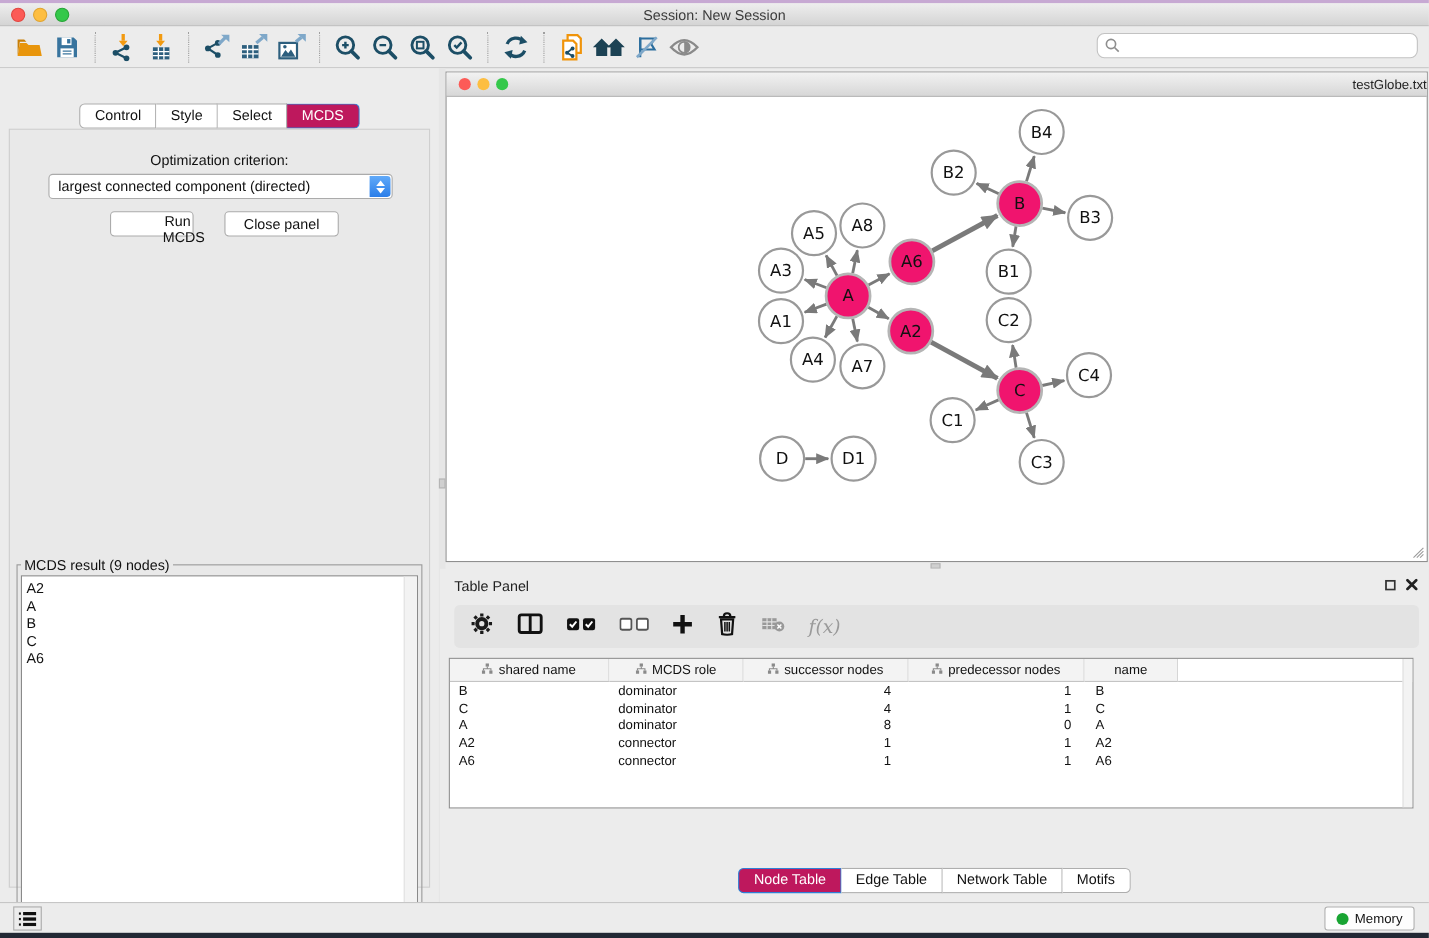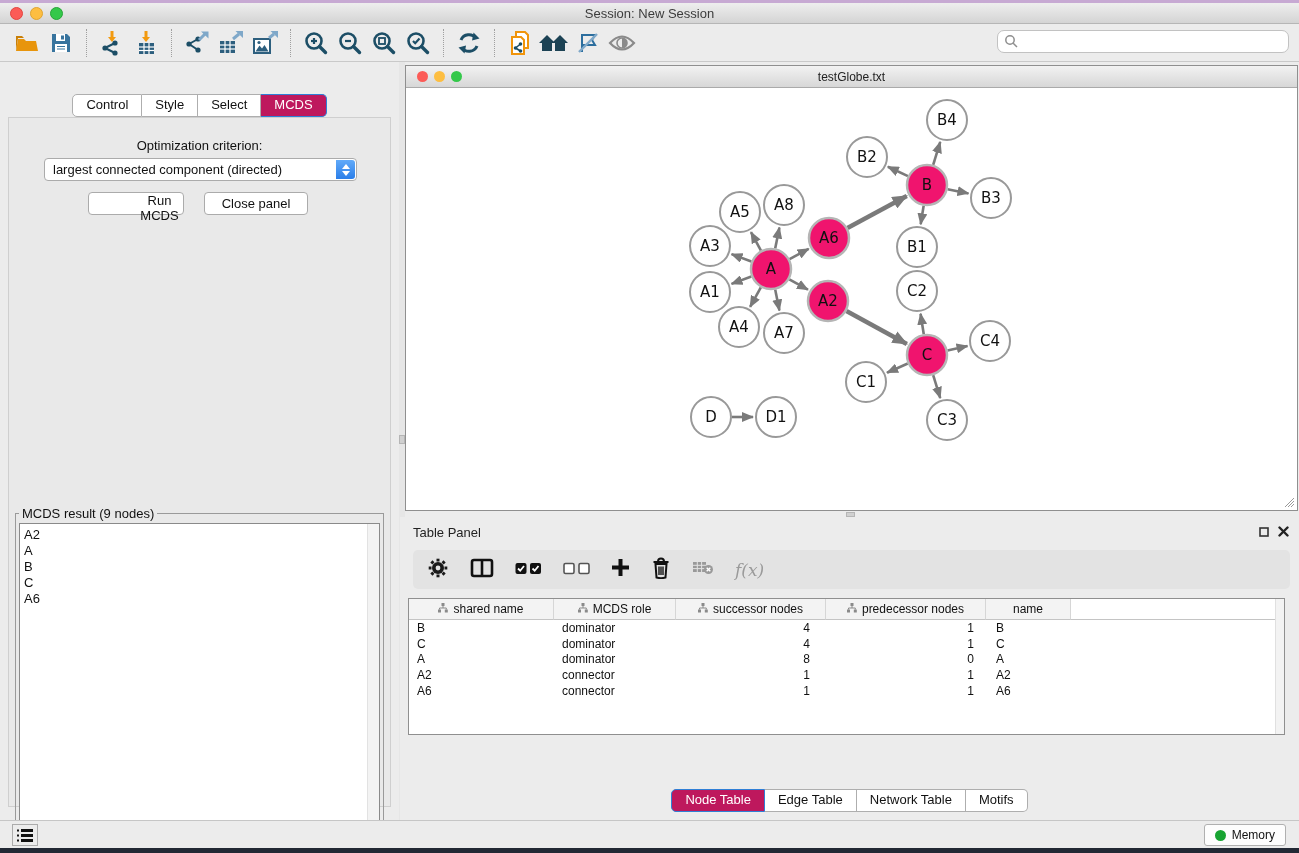--- a/index.html
+++ b/index.html
@@ -48,21 +48,21 @@
                 display:flex; align-items:center; padding-left:8px; }
   #opt-stepper { position:absolute; right:1px; top:1px; bottom:1px; width:19px; border-radius:0 3px 3px 0;
                  background:linear-gradient(#61aaf9,#2a7ee9); display:flex; flex-direction:column;
                  align-items:center; justify-content:center; gap:2px; }
   .tri-up { width:0; height:0; border-left:4px solid transparent; border-right:4px solid transparent;
             border-bottom:5px solid #fff; }
   .tri-dn { width:0; height:0; border-left:4px solid transparent; border-right:4px solid transparent;
             border-top:5px solid #fff; }
   .cp-btn { position:absolute; top:74px; height:23px; background:#fff; border:1px solid #ababab;
             border-radius:4px; font-size:13px; color:#111; font-family:"Liberation Sans",sans-serif; }
-  #run-btn { left:79px; width:96px;padding-left:47px; }
+  #run-btn { left:91px; width:76px;padding-left:47px; }
   #closepanel-btn { left:195px; width:104px; }
   #mcds-fieldset { position:absolute; left:6px; top:388px; width:369px; height:347px;
                    border:1px solid #9a9a9a; }
   #mcds-fieldset legend { font-size:13px; color:#111; margin-left:3px; padding:0 3px; }
   #mcds-list { position:absolute; left:3px; top:2px; right:3px; bottom:3px; background:#fff;
                border:1px solid #8a8a8a; font-size:13px; color:#111; padding:3px 0 0 4px; overflow:hidden; }
   .mcds-item { line-height:16px; }
   #mcds-scroll { position:absolute; right:0; top:0; bottom:0; width:12px; background:#f3f3f3;
                  border-left:1px solid #e2e2e2; }
 
@@ -71,21 +71,21 @@
   #v-grip { position:absolute; left:0; top:373px; width:6px; height:9px; background:#d0d0d0; border:1px solid #b5b5b5; }
   #h-grip { position:absolute; left:846px; top:512px; width:9px; height:5px; background:#d0d0d0; border:1px solid #b5b5b5; }
 
   
   #network-window { position:absolute; left:405px; top:65px; width:893px; height:446px;
                     background:#fff; border:1px solid #8f8f8f; }
   #nw-titlebar { position:absolute; left:0; top:0; width:100%; height:22px;
                  background:linear-gradient(#f2f2f2,#d7d7d7); border-bottom:1px solid #aaa; }
   #nw-titlebar .nw-lights { position:absolute; left:11px; top:5px; display:flex; gap:6px; }
   .nw-light { width:11px; height:11px; border-radius:50%; }
-  #nw-titlebar .title { position:absolute; left:0; right:0; top:4px; text-align:center; font-size:12px; color:#222; }
+  #nw-titlebar .title { position:absolute; left:0; right:0; top:4px; text-align:right; font-size:12px; color:#222; }
   #graph-svg { position:absolute; left:0; top:22px; }
   #nw-resize { position:absolute; right:2px; bottom:2px; }
 
   
   #table-panel { position:absolute; left:400px; top:517px; width:899px; height:303px; background:#ececec; }
   #tp-toolbar { position:absolute; left:13px; top:33px; width:877px; height:39px; background:#e3e3e3;
                 border-radius:5px; display:flex; align-items:center; padding-left:14px; gap:21px; }
   #fx-label { font-family:"DejaVu Serif", serif; font-style:italic; font-size:17px; color:#9a9a9a; }
   #node-table { position:absolute; left:8px; top:81px; width:877px; height:137px; background:#fff;
                 border:1px solid #8f8f8f; overflow:hidden; }

